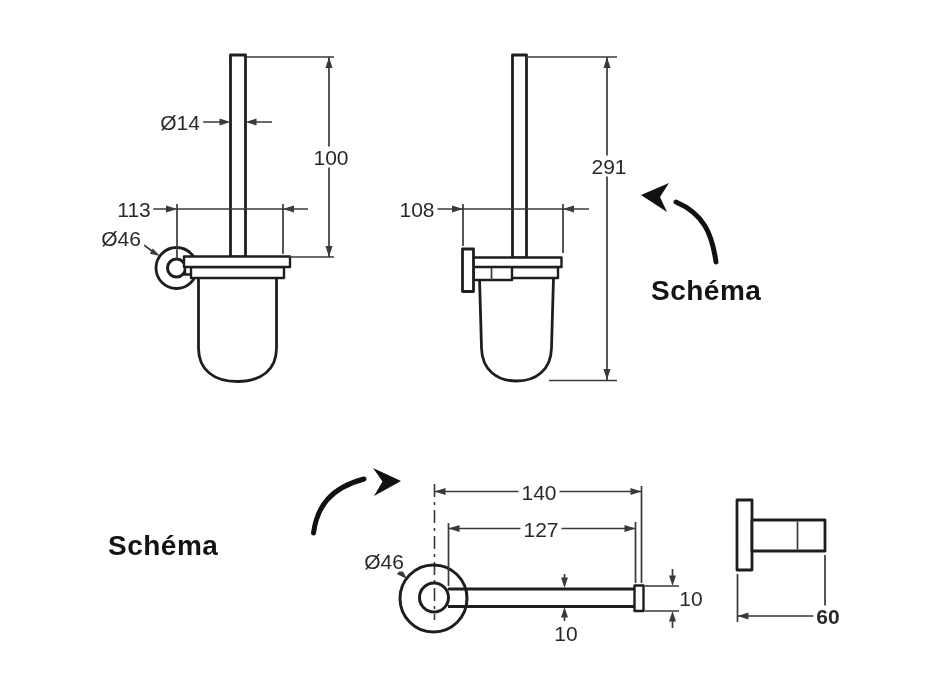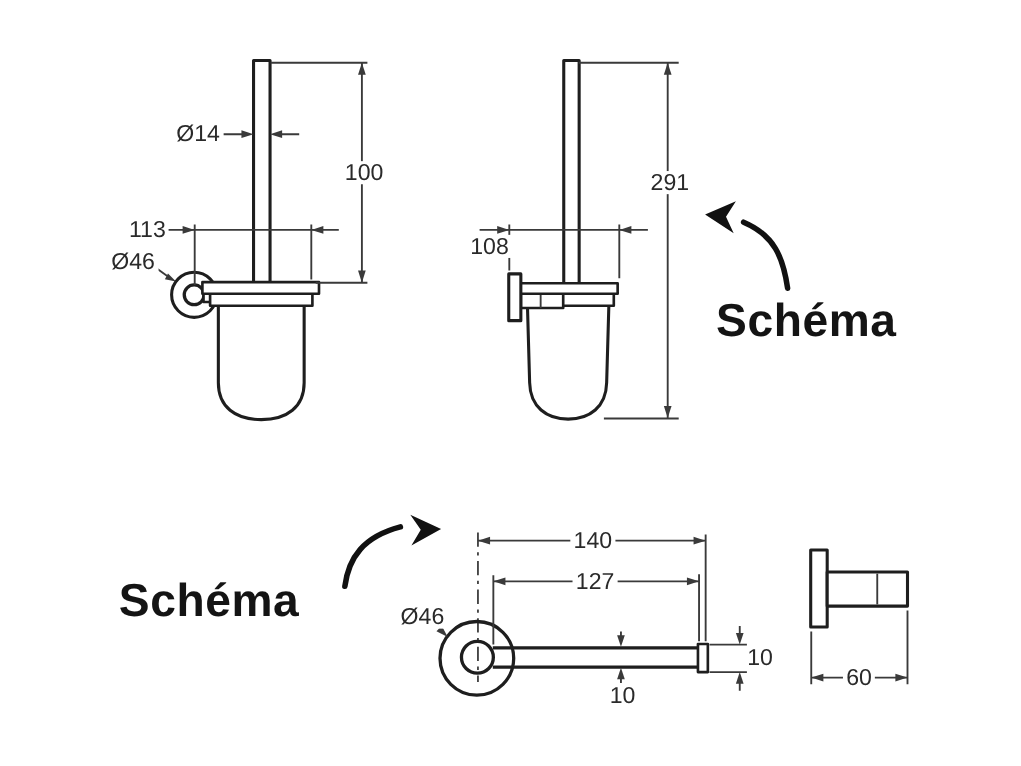--- a/index.html
+++ b/index.html
@@ -19,21 +19,21 @@
   .handarrow{stroke:#111;stroke-width:5;fill:none;stroke-linecap:round;}
   .handhead{fill:#111;stroke:none;}
   
   .dim-label{
     position:absolute;transform:translate(-50%,-50%);
     font-size:21px;color:#2a2a2a;background:#fff;padding:0 3px;
     white-space:nowrap;line-height:1;
   }
   
   .caption{
-    position:absolute;color:#141414;font-size:42px;font-weight:700;
+    position:absolute;color:#141414;font-size:28px;font-weight:700;
     line-height:45px;letter-spacing:0.5px;white-space:nowrap;
   }
 </style>
 </head>
 <body>
 
 <div id="canvas">
 
   <svg id="drawing" width="928" height="696" viewBox="0 0 928 696">
 
@@ -135,29 +135,29 @@
     <g>
       <path class="handarrow" d="M313.5,533 C317,507 330,488 364,479"></path>
       <polygon class="handhead" points="401,481 373,468 382.5,481.5 374,496"></polygon>
     </g>
   </svg>
 
   <span class="dim-label" style="left:180px;top:122px;">Ø14</span>
   <span class="dim-label" style="left:331px;top:157px;">100</span>
   <span class="dim-label" style="left:134px;top:209px;">113</span>
   <span class="dim-label" style="left:121px;top:238px;">Ø46</span>
-  <span class="dim-label" style="left:417px;top:224px;margin-left:28px;">108</span>
+  <span class="dim-label" style="left:417px;top:209px;">108</span>
   <span class="dim-label" style="left:609px;top:166px;">291</span>
 
   <span class="dim-label" style="left:539px;top:492px;">140</span>
   <span class="dim-label" style="left:541px;top:529px;">127</span>
   <span class="dim-label" style="left:384px;top:561px;">Ø46</span>
   <span class="dim-label" style="left:566px;top:633px;">10</span>
   <span class="dim-label" style="left:691px;top:598px;">10</span>
-  <span class="dim-label" style="left:781px;top:616px;">60</span>
+  <span class="dim-label" style="left:828px;top:616px;font-weight:bold;">60</span>
 
   <div class="caption" style="left:651px;top:268px;">
     <div>Schéma</div>
   </div>
   <div class="caption" style="left:108px;top:523px;">
     <div>Schéma</div>
   </div>
 
 </div>
 

